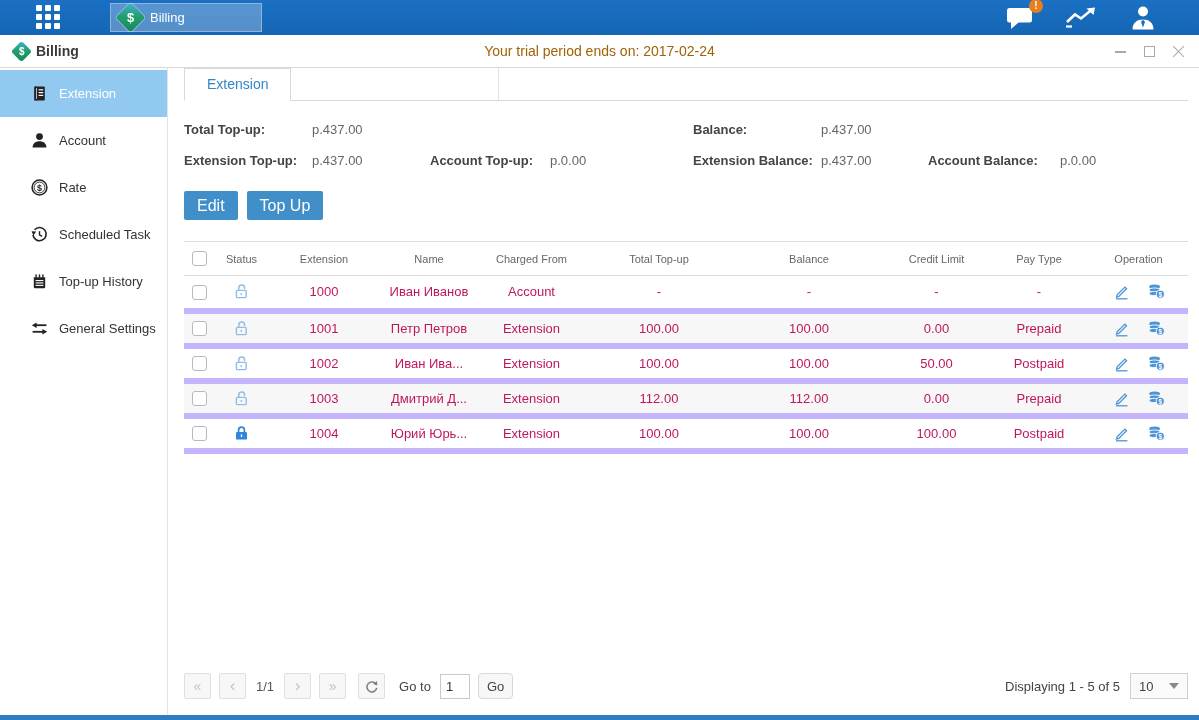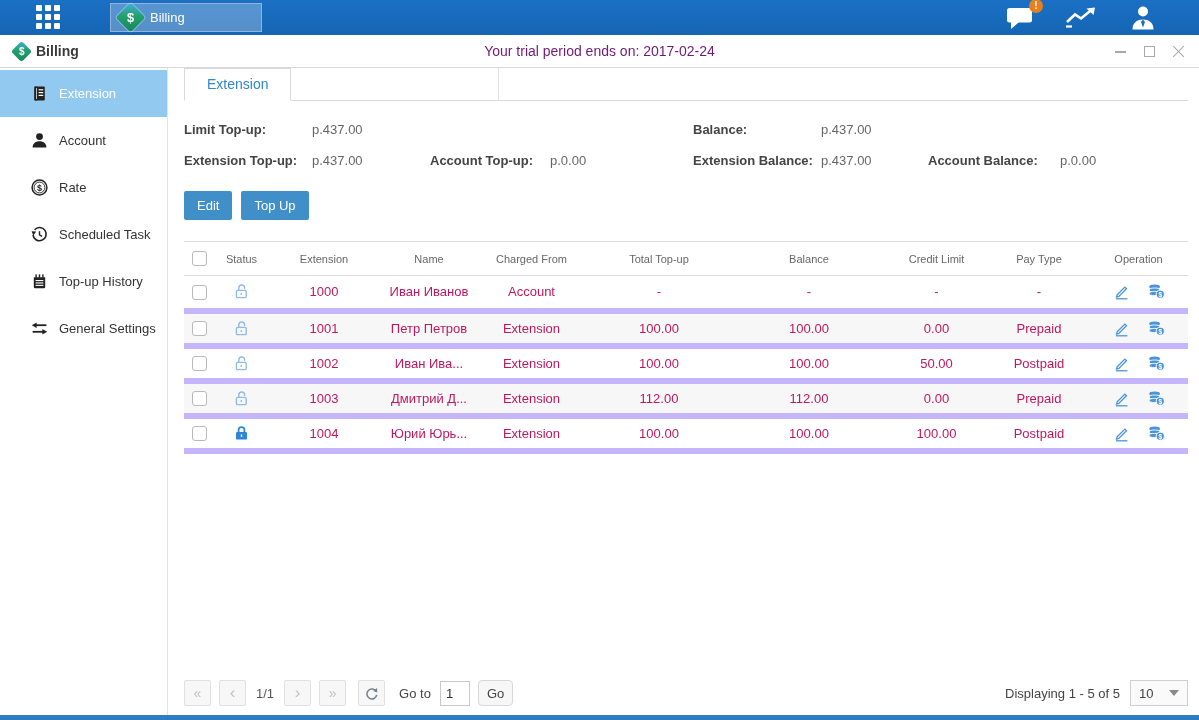--- a/index.html
+++ b/index.html
@@ -19,21 +19,21 @@
   .diamond.small { width:15px; height:15px; }
   .diamond.small::before { font-size:10px; }
   .topbar-right { position:absolute; right:42px; top:0; height:35px; display:flex; align-items:center; gap:30px; }
   .tb-ic { position:relative; cursor:pointer; display:flex; align-items:center; }
   .badge { position:absolute; top:-6px; right:-8px; width:14px; height:14px; background:#e87f1e; border-radius:50%;
            color:#fff; font-size:10px; font-weight:bold; text-align:center; line-height:14px; }
 
   
   .titlebar { height:33px; background:#fff; border-bottom:1px solid #d8d8d8; display:flex; align-items:center; position:relative; padding:0 14px; }
   .win-title { display:flex; align-items:center; gap:7px; font-size:14px; font-weight:bold; color:#3a3a3a; }
-  .trial { position:absolute; left:0; right:0; text-align:center; color:#701a75; font-size:14px; pointer-events:none; }
+  .trial { position:absolute; left:0; right:0; text-align:center; color:#a16207; font-size:14px; pointer-events:none; }
   .win-controls { margin-left:auto; display:flex; align-items:center; gap:16px; z-index:2; }
   .wc { width:13px; height:13px; position:relative; cursor:pointer; }
   .wc-min::after { content:""; position:absolute; left:1px; right:1px; top:6px; border-top:2px solid #a9a9a9; }
   .wc-max::after { content:""; position:absolute; inset:1px; border:1.6px solid #a9a9a9; }
   .wc-close::before, .wc-close::after { content:""; position:absolute; left:-1px; top:6px; width:15px; border-top:1.6px solid #a9a9a9; }
   .wc-close::before { transform:rotate(45deg); } .wc-close::after { transform:rotate(-45deg); }
 
   
   .body { display:flex; height:647px; }
   .sidebar { width:168px; border-right:1px solid #e3e3e3; padding-top:2px; flex:0 0 auto; }
@@ -51,33 +51,33 @@
   .tab-spacer { width:208px; border-right:1px solid #e2e2e2; }
 
   
   .summary { margin-top:13px; display:grid; grid-template-columns:128px 118px 120px 143px 128px 107px 132px 1fr; font-size:13px; row-gap:0; }
   .summary > div { line-height:31px; }
   .s-label { font-weight:bold; color:#444; }
   .s-value { color:#666; }
 
   
   .toolbar { margin-top:15px; display:flex; gap:9px; }
-  .btn-blue { background:var(--btn,#418fc8); color:#fff; border:none; font-size:13px; height:29px; padding:0 13px; border-radius:2px; cursor:pointer; font-family:inherit; }
+  .btn-blue { background:var(--btn,#418fc8); color:#fff; border:none; font-size:16px; height:29px; padding:0 13px; border-radius:2px; cursor:pointer; font-family:inherit; }
 
   
   table { border-collapse:collapse; table-layout:fixed; width:1004px; margin-top:21px; }
   th { height:34px; font-size:11px; font-weight:normal; color:#666; border-top:1px solid #dcdcdc; border-bottom:1px solid #dcdcdc; text-align:center; }
   td { height:35px; font-size:13px; color:#be185d; text-align:center; border-bottom:6px solid #c4b5fd; overflow:hidden; white-space:nowrap; }
   tr.alt td { background:#f7f7f7; }
   .cb { display:inline-block; width:15px; height:15px; border:1px solid #b9b9b9; border-radius:3px; background:#fff; cursor:pointer; vertical-align:middle; }
   .status-ic svg, .op-ic svg { width:17px; height:17px; vertical-align:middle; }
   .op-ic { margin:0 9px; cursor:pointer; display:inline-block; }
 
   
-  .pager { margin-top:auto; margin-bottom:9px; display:flex; align-items:center; font-size:13px; color:#444; }
+  .pager { margin-top:auto; margin-bottom:16px; display:flex; align-items:center; font-size:13px; color:#444; }
   .pg-btn { width:27px; height:26px; background:#f7f7f7; border:1px solid #e0e0e0; border-radius:2px; margin-right:8px;
             display:flex; align-items:center; justify-content:center; color:#c2c2c2; font-size:14px; cursor:pointer; }
   .pg-btn svg { width:15px; height:15px; }
   .i-first::before { content:"\00AB"; } .i-prev::before { content:"\2039"; font-size:17px; }
   .i-next::before { content:"\203A"; font-size:17px; } .i-last::before { content:"\00BB"; }
   .page-ind { margin:0 10px 0 2px; color:#555; }
   .goto-label { margin:0 9px 0 6px; }
   .goto-input { width:30px; height:25px; border:1px solid #c9c9c9; font-size:13px; padding-left:5px; font-family:inherit; color:#333; }
   .go-btn { margin-left:8px; height:26px; padding:0 8px; background:#f7f7f7; border:1px solid #d8d8d8; border-radius:4px; font-size:13px; color:#444; cursor:pointer; font-family:inherit; }
   .pager-right { margin-left:auto; display:flex; align-items:center; gap:10px; }
@@ -214,21 +214,21 @@
       </div>
     </div>
 
   <div class="content">
     <div class="tabstrip">
       <div class="tab">Extension</div>
       <div class="tab-spacer"></div>
     </div>
 
     <div class="summary">
-      <div class="s-label">Limit Top-up:</div>
+      <div class="s-label">Total Top-up:</div>
       <div class="s-value">p.437.00</div>
       <div></div>
         <div></div>
       <div class="s-label">Balance:</div>
       <div class="s-value">p.437.00</div>
       <div></div>
         <div></div>
       <div class="s-label">Extension Top-up:</div>
       <div class="s-value">p.437.00</div>
       <div class="s-label">Account Top-up:</div>

